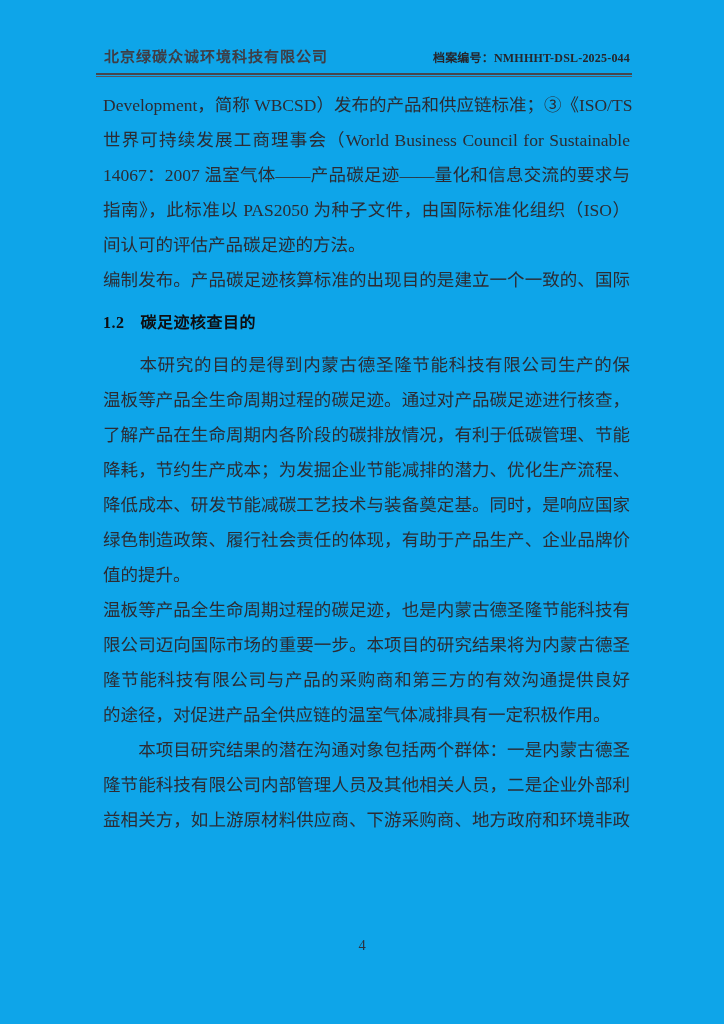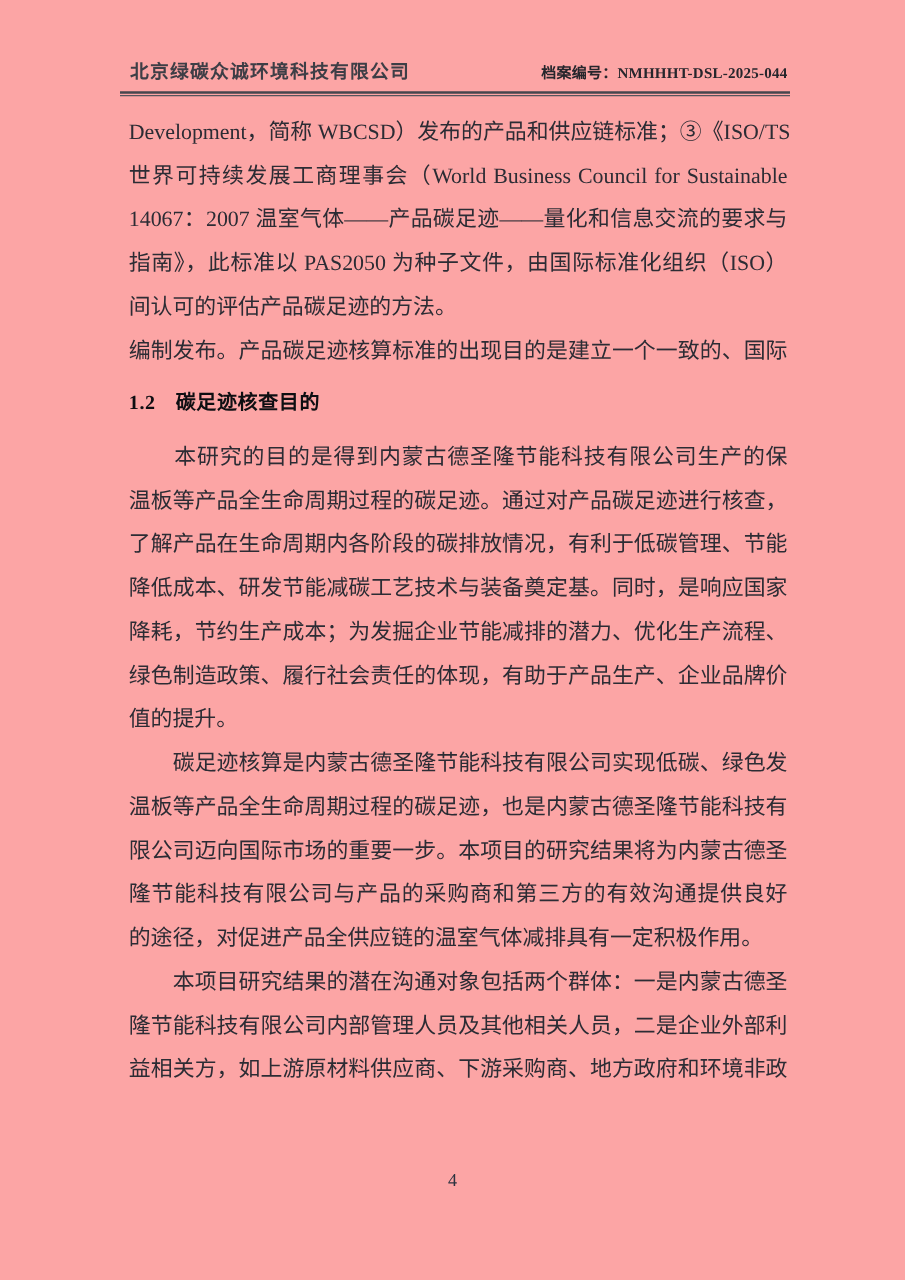--- a/index.html
+++ b/index.html
@@ -3,21 +3,21 @@
 <meta charset="utf-8">
 <style>
   html,body{margin:0;padding:0;}
   body{
     width:724px;height:1024px;
     background:#ffffff;
     font-family:"Liberation Serif","DejaVu Serif",serif;
     position:relative;
     overflow:hidden;
   }
-  .page{position:absolute;inset:0;background:#fca5a5;}
+  .page{position:absolute;inset:0;background:#0ea5e9;}
 
   
   .hdr{
     position:absolute;left:104px;right:94px;top:45px;
     display:flex;justify-content:space-between;align-items:baseline;
   }
   .hdr-company{
     font-size:15px;color:#3e3e46;letter-spacing:1px;font-weight:600;
   }
   .hdr-doc{font-size:12px;color:#26262c;font-weight:bold;letter-spacing:0.2px;}
@@ -79,28 +79,27 @@
         <div class="tline last">间认可的评估产品碳足迹的方法。</div>
         <div class="tline">编制发布。产品碳足迹核算标准的出现目的是建立一个一致的、国际</div>
       </section>
 
     <h2 class="heading"><span class="hnum">1.2</span><span>碳足迹核查目的</span></h2>
 
     <section class="para">
         <div class="tline">　　本研究的目的是得到内蒙古德圣隆节能科技有限公司生产的保</div>
         <div class="tline">温板等产品全生命周期过程的碳足迹。通过对产品碳足迹进行核查，</div>
         <div class="tline">了解产品在生命周期内各阶段的碳排放情况，有利于低碳管理、节能</div>
+        <div class="tline">降耗，节约生产成本；为发掘企业节能减排的潜力、优化生产流程、</div>
         <div class="tline">降低成本、研发节能减碳工艺技术与装备奠定基。同时，是响应国家</div>
-        <div class="tline">降耗，节约生产成本；为发掘企业节能减排的潜力、优化生产流程、</div>
         <div class="tline">绿色制造政策、履行社会责任的体现，有助于产品生产、企业品牌价</div>
         <div class="tline last">值的提升。</div>
       </section>
 
     <section class="para">
-        <div class="tline">　　碳足迹核算是内蒙古德圣隆节能科技有限公司实现低碳、绿色发</div>
         <div class="tline">温板等产品全生命周期过程的碳足迹，也是内蒙古德圣隆节能科技有</div>
         <div class="tline">限公司迈向国际市场的重要一步。本项目的研究结果将为内蒙古德圣</div>
         <div class="tline">隆节能科技有限公司与产品的采购商和第三方的有效沟通提供良好</div>
         <div class="tline last">的途径，对促进产品全供应链的温室气体减排具有一定积极作用。</div>
       </section>
 
     <section class="para">
         <div class="tline">　　本项目研究结果的潜在沟通对象包括两个群体：一是内蒙古德圣</div>
         <div class="tline">隆节能科技有限公司内部管理人员及其他相关人员，二是企业外部利</div>
         <div class="tline">益相关方，如上游原材料供应商、下游采购商、地方政府和环境非政</div>

